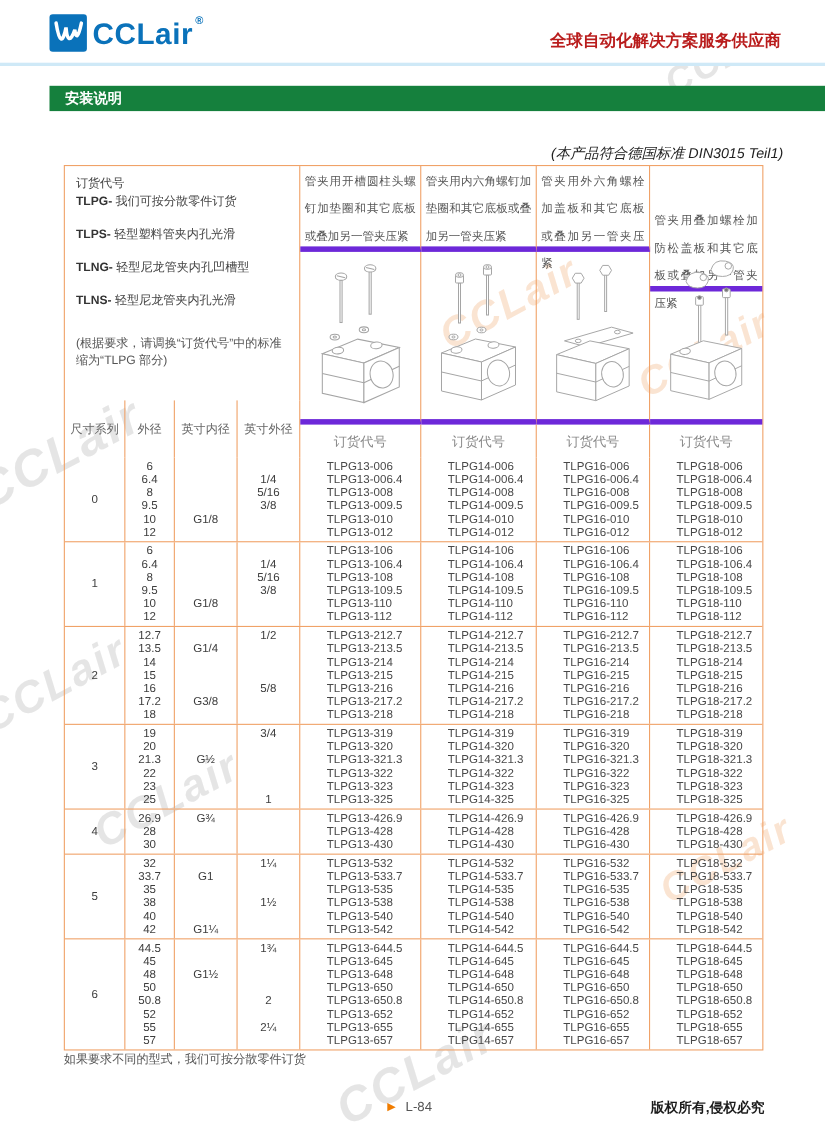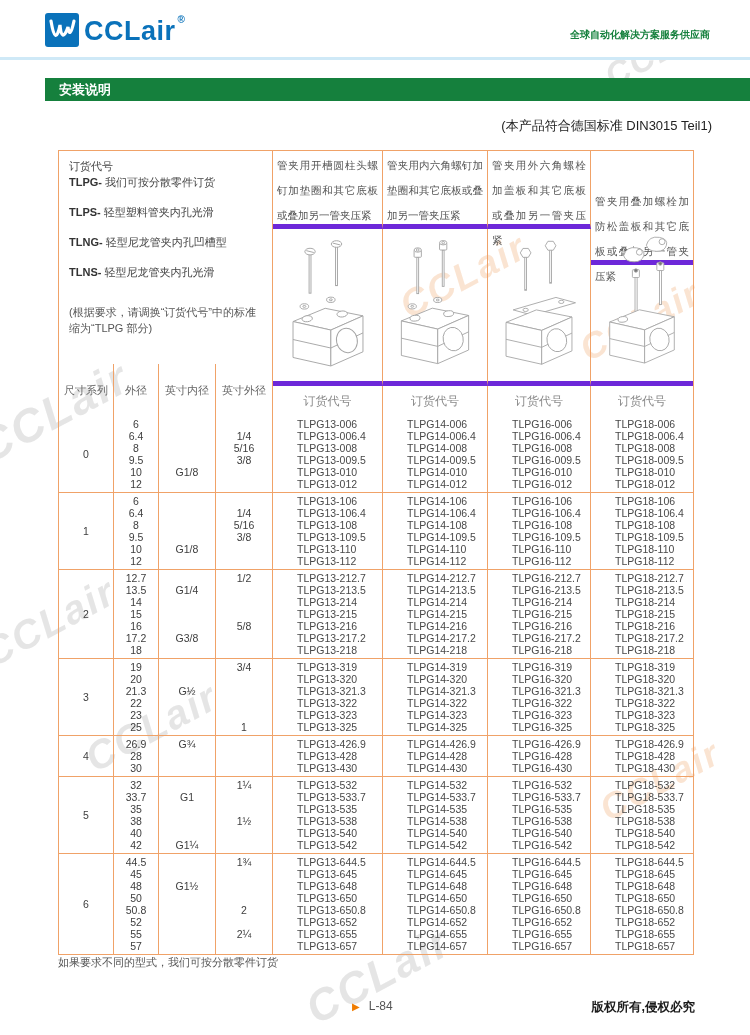--- a/index.html
+++ b/index.html
@@ -5,24 +5,24 @@
   html,body{margin:0;padding:0;}
   body{width:750px;height:1035px;position:relative;background:#fff;
        font-family:"Liberation Sans","DejaVu Sans",sans-serif;overflow:hidden;}
   .hdr{position:absolute;top:0;left:0;width:750px;height:57px;background:#fff;
        border-bottom:3px solid #cfe9f7;}
   .logo{position:absolute;left:45px;top:13px;display:flex;align-items:flex-start;}
   .logo-mark{width:34px;height:34px;background:#0a72ba;border-radius:3px;position:relative;}
   .logo-mark svg{position:absolute;left:3px;top:4px;}
   .logo-text{font-size:27px;font-weight:bold;color:#0a72ba;margin-left:5px;line-height:36px;letter-spacing:0.5px;}
   .reg{font-size:10px;color:#0a72ba;font-weight:bold;margin-left:2px;margin-top:1px;}
-  .tagline{position:absolute;right:40px;top:28px;color:#15803d;font-weight:bold;font-size:10px;}
+  .tagline{position:absolute;right:40px;top:28px;color:#b91c1c;font-weight:bold;font-size:15px;}
   .banner{position:absolute;left:45px;top:78px;width:720px;height:23px;background:#15803d;
           color:#fff;font-size:13px;font-weight:bold;line-height:23px;padding-left:14px;box-sizing:border-box;}
-  .din{position:absolute;right:38px;top:117px;font-size:13px;color:#222;}
+  .din{position:absolute;right:38px;top:131px;font-size:13px;color:#222;font-style:italic;}
 
   .tbl{position:absolute;left:58px;top:150px;width:634px;border:1px solid #f0a268;background:transparent;}
   .hzone{position:relative;height:265px;}
   .hcell{position:absolute;border-right:1px solid #f0a268;border-bottom:5px solid #6d28d9;box-sizing:border-box;}
   .noR{border-right:none;}
   .info{left:0;top:0;width:214px;height:213px;padding:6px 10px;font-size:11px;color:#444;border-bottom:none;}
   .info .hd{margin-top:2px;}
   .info .it{margin-top:0px;}
   .info .it b{color:#333;}
   .info .it+.it{margin-top:15px;}

